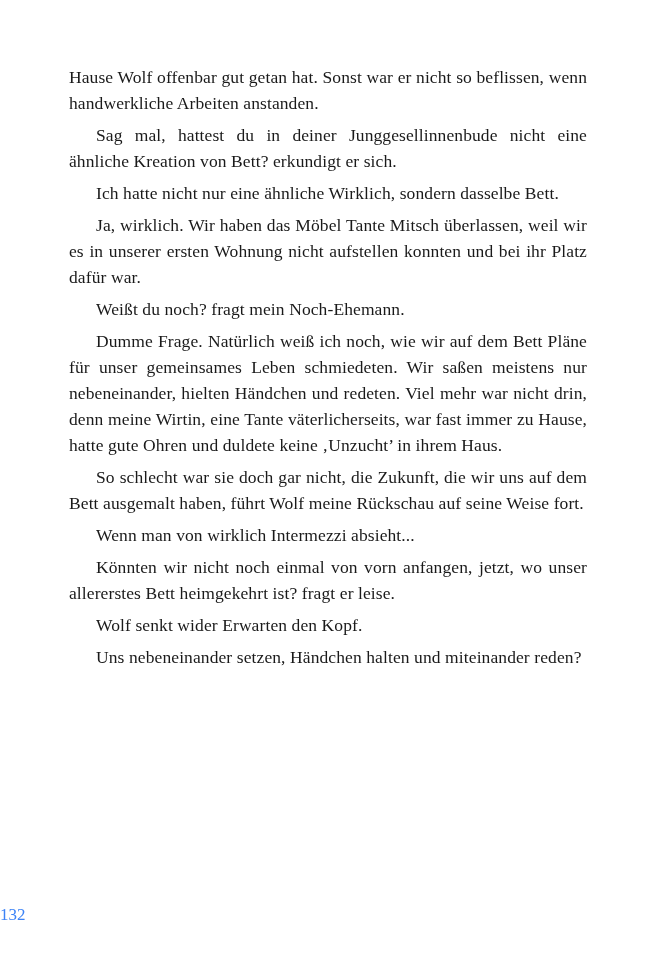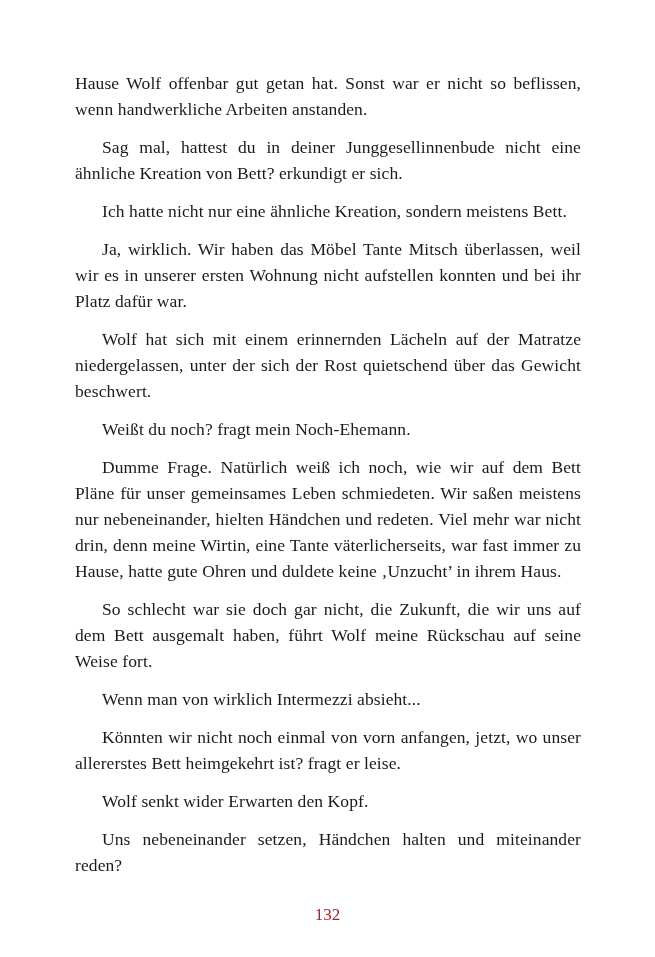--- a/index.html
+++ b/index.html
@@ -16,50 +16,48 @@
     color: #1a1a1a;
     overflow: hidden;
   }
   .text-block {
     position: absolute;
     top: 58px;
     left: 63px;
     width: 530px;
   }
   .text-block p {
-    margin: 12px;
+    margin: 6px;
     padding: 0;
     font-size: 17.5px;
     line-height: 26px;
     text-align: justify;
     letter-spacing: 0.1px;
   }
   .text-block p.indent {
     text-indent: 27px;
   }
   .page-number {
     position: absolute;
     left: 0;
     right: 0;
     bottom: 32px;
-    text-align: center;
     font-size: 17px;
-    color: #b91c1c;
+    color: #3b82f6;
   }
 </style>
 </head>
 <body>
 
 <div class="page">
   <div class="text-block">
     <p>Hause Wolf offenbar gut getan hat. Sonst war er nicht so beflissen, wenn handwerkliche Arbeiten anstanden.</p>
     <p class="indent">Sag mal, hattest du in deiner Junggesellinnenbude nicht eine ähnliche Kreation von Bett? erkundigt er sich.</p>
-    <p class="indent">Ich hatte nicht nur eine ähnliche Kreation, sondern meistens Bett.</p>
+    <p class="indent">Ich hatte nicht nur eine ähnliche Wirklich, sondern dasselbe Bett.</p>
     <p class="indent">Ja, wirklich. Wir haben das Möbel Tante Mitsch überlassen, weil wir es in unserer ersten Wohnung nicht aufstellen konnten und bei ihr Platz dafür war.</p>
-    <p class="indent">Wolf hat sich mit einem erinnernden Lächeln auf der Matratze niedergelassen, unter der sich der Rost quietschend über das Gewicht beschwert.</p>
     <p class="indent">Weißt du noch? fragt mein Noch-Ehemann.</p>
     <p class="indent">Dumme Frage. Natürlich weiß ich noch, wie wir auf dem Bett Pläne für unser gemeinsames Leben schmiedeten. Wir saßen meistens nur nebeneinander, hielten Händchen und redeten. Viel mehr war nicht drin, denn meine Wirtin, eine Tante väterlicherseits, war fast immer zu Hause, hatte gute Ohren und duldete keine ‚Unzucht’ in ihrem Haus.</p>
     <p class="indent">So schlecht war sie doch gar nicht, die Zukunft, die wir uns auf dem Bett ausgemalt haben, führt Wolf meine Rückschau auf seine Weise fort.</p>
     <p class="indent">Wenn man von wirklich Intermezzi absieht...</p>
     <p class="indent">Könnten wir nicht noch einmal von vorn anfangen, jetzt, wo unser allererstes Bett heimgekehrt ist? fragt er leise.</p>
     <p class="indent">Wolf senkt wider Erwarten den Kopf.</p>
     <p class="indent">Uns nebeneinander setzen, Händchen halten und miteinander reden?</p>
   </div>
   <div class="page-number">132</div>
 </div>

